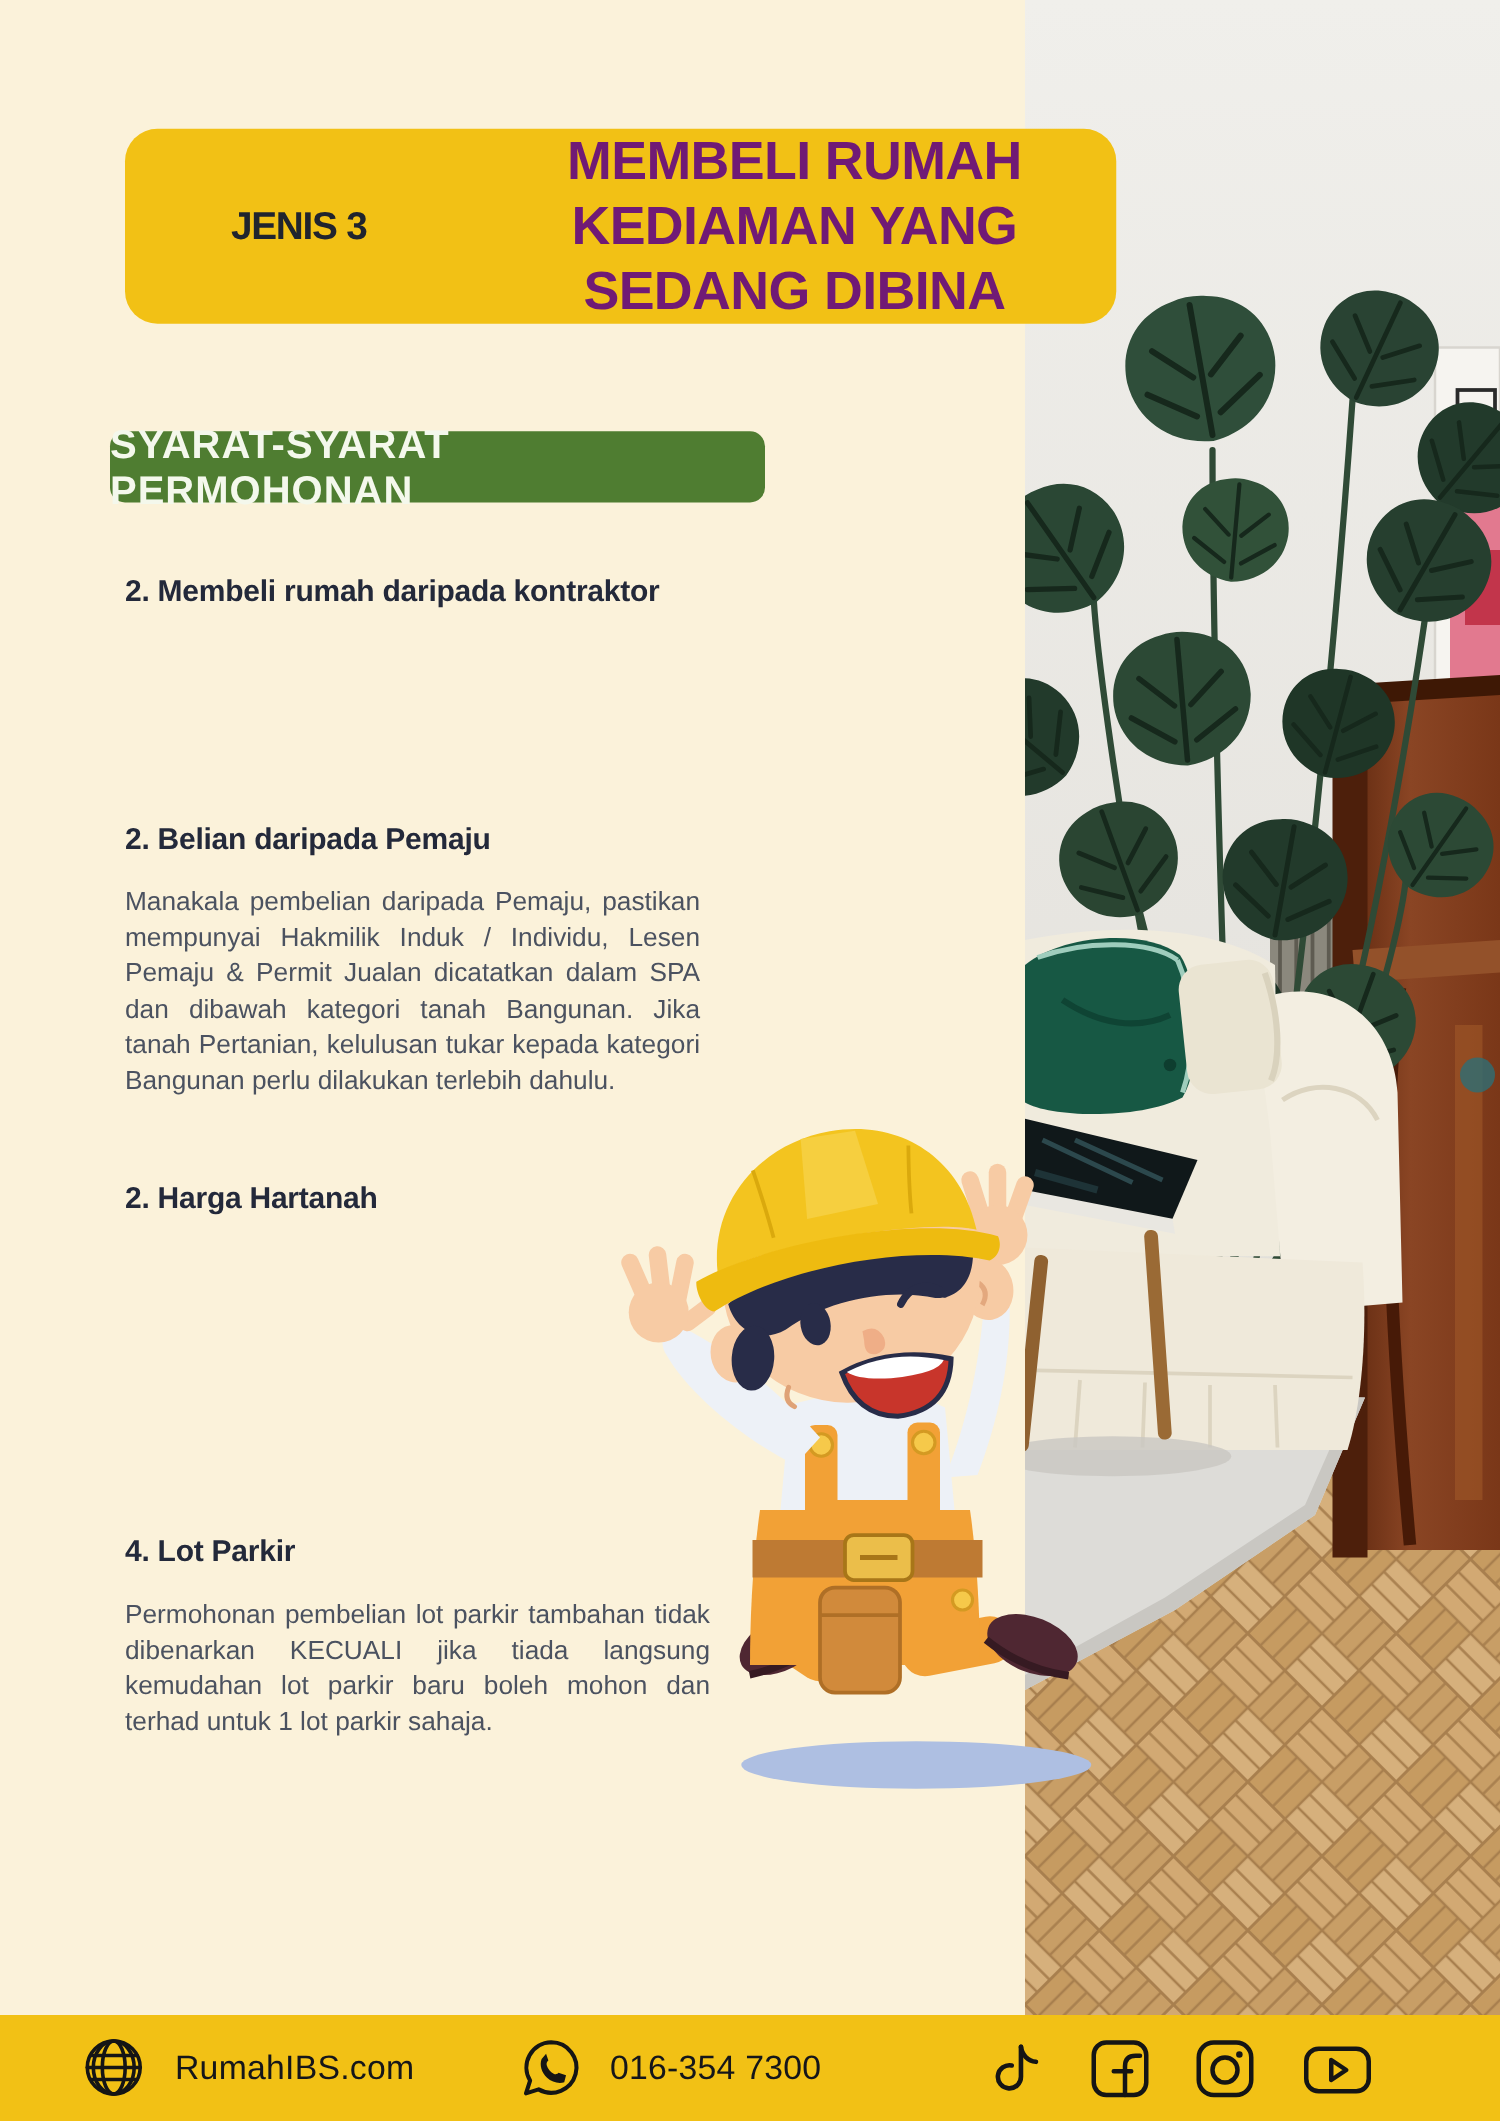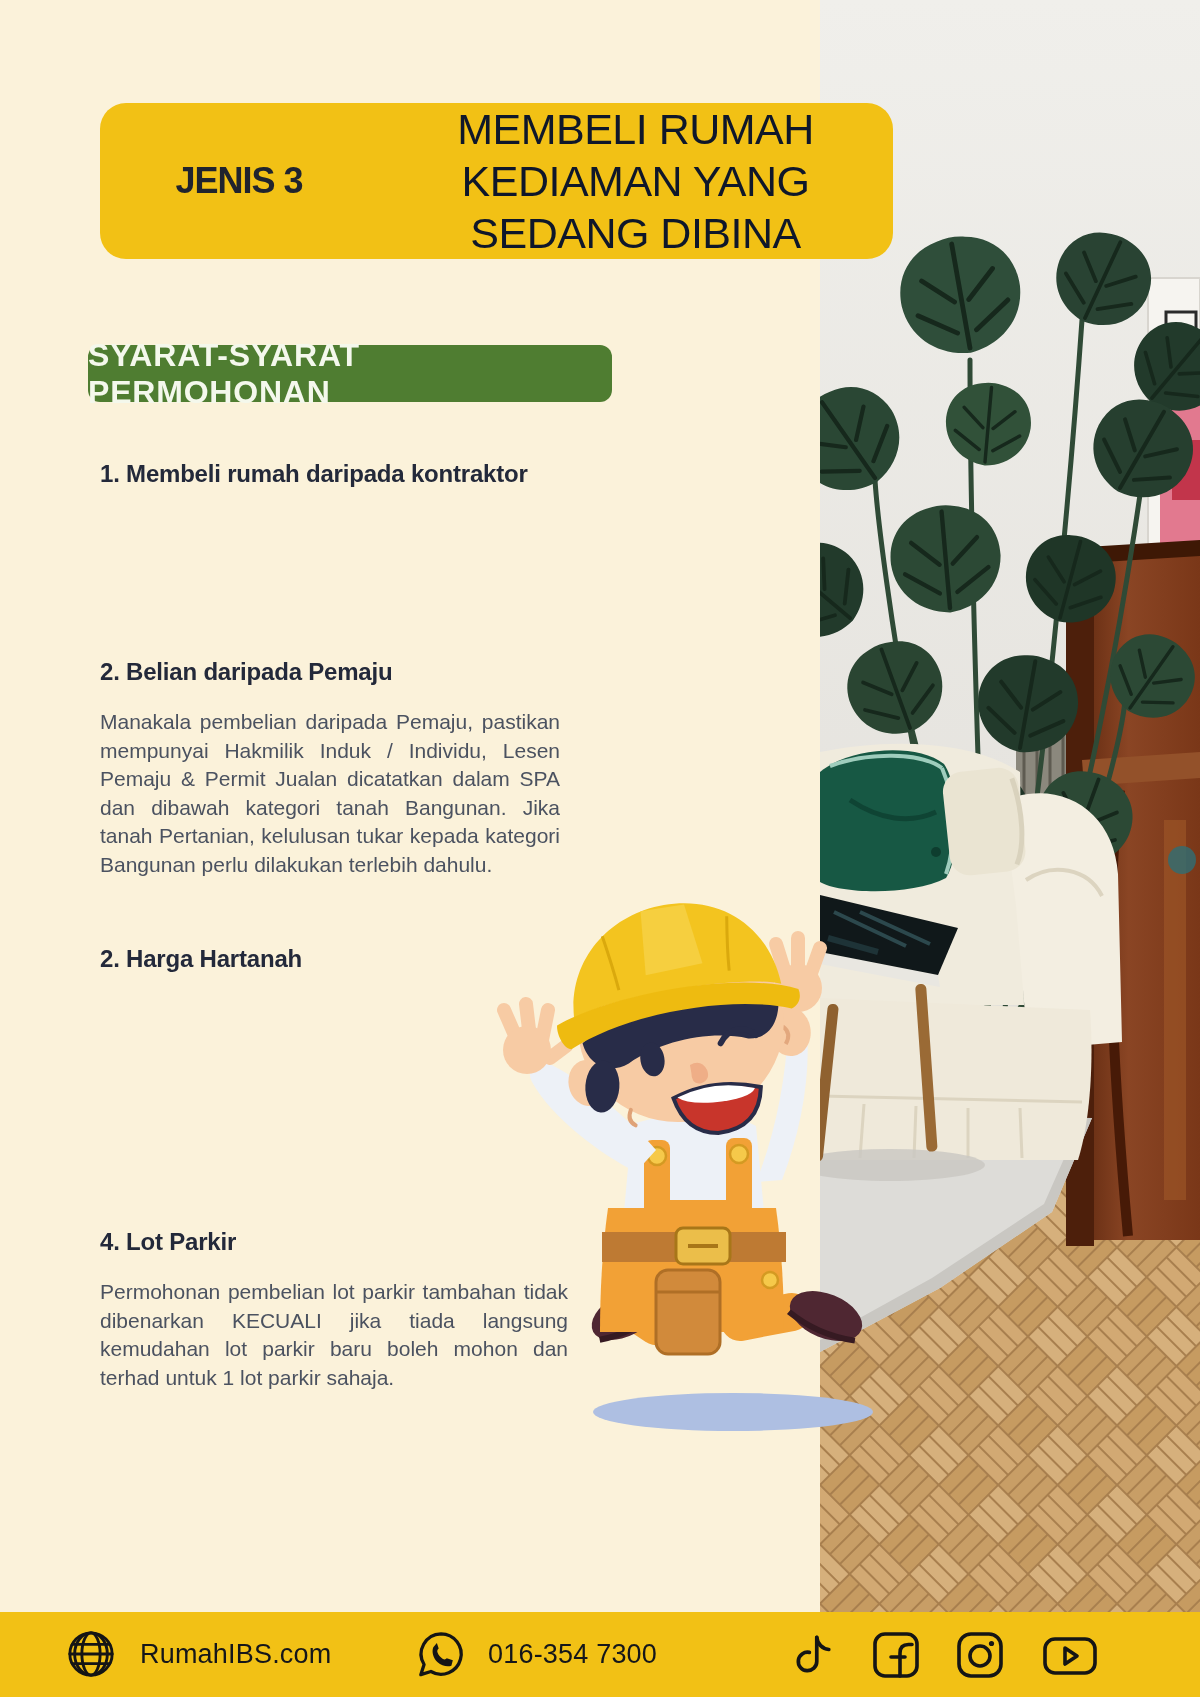--- a/index.html
+++ b/index.html
@@ -13,26 +13,26 @@
   .page{
     position:relative;width:1200px;height:1697px;background:var(--cream);
     overflow:hidden;font-family:"Liberation Sans",sans-serif;margin:0 auto;
   }
   .photo{position:absolute;left:820px;top:0;width:380px;height:1612px;z-index:1;}
   .badge{
     position:absolute;left:100px;top:103px;width:793px;height:156px;
     background:var(--yellow);border-radius:26px;display:flex;align-items:center;z-index:3;
   }
   .badge .jenis{
-    width:278px;text-align:center;font-size:36px;font-weight:bold;
+    width:278px;text-align:center;font-size:31px;font-weight:bold;
     letter-spacing:-1px;color:#20242E;
   }
   .badge .title{
-    flex:1;text-align:center;font-size:43px;line-height:52px;font-weight:normal;
-    letter-spacing:-0.5px;color:#0f172a;
+    flex:1;text-align:center;font-size:43px;line-height:52px;font-weight:bold;
+    letter-spacing:-0.5px;color:#701a75;
   }
   .banner{
     position:absolute;left:88px;top:345px;width:524px;height:57px;background:var(--green);
     border-radius:12px;display:flex;align-items:center;justify-content:center;z-index:2;
   }
   .banner span{font-size:32px;font-weight:bold;letter-spacing:0.8px;color:#F4F8EC;}
   .section{position:absolute;left:100px;z-index:2;}
   .section h3{margin:0 0 22px;font-size:24px;font-weight:bold;color:var(--ink);letter-spacing:-0.2px;}
   .section p{margin:0;font-size:21px;line-height:28.5px;color:var(--body);text-align:justify;}
   #s1{top:460px;width:612px;}
@@ -213,21 +213,21 @@
       <div>KEDIAMAN YANG</div>
       <div>SEDANG DIBINA</div>
     </div>
   </div>
 
   <div class="banner">
     <span>SYARAT-SYARAT PERMOHONAN</span>
   </div>
 
   <div class="section" id="s1">
-    <h3>1. Membeli rumah daripada kontraktor</h3>
+    <h3>2. Membeli rumah daripada kontraktor</h3>
   </div>
 
   <div class="section" id="s2">
     <h3>2. Belian daripada Pemaju</h3>
     <p><span class="s2-spacer"></span><span>Manakala pembelian daripada Pemaju, pastikan mempunyai Hakmilik Induk / Individu, Lesen Pemaju &amp; Permit Jualan dicatatkan dalam SPA dan dibawah kategori tanah Bangunan. Jika tanah Pertanian, kelulusan tukar kepada kategori Bangunan perlu dilakukan terlebih dahulu.</span></p>
   </div>
 
   <div class="section" id="s3">
     <h3>2. Harga Hartanah</h3>
   </div>

